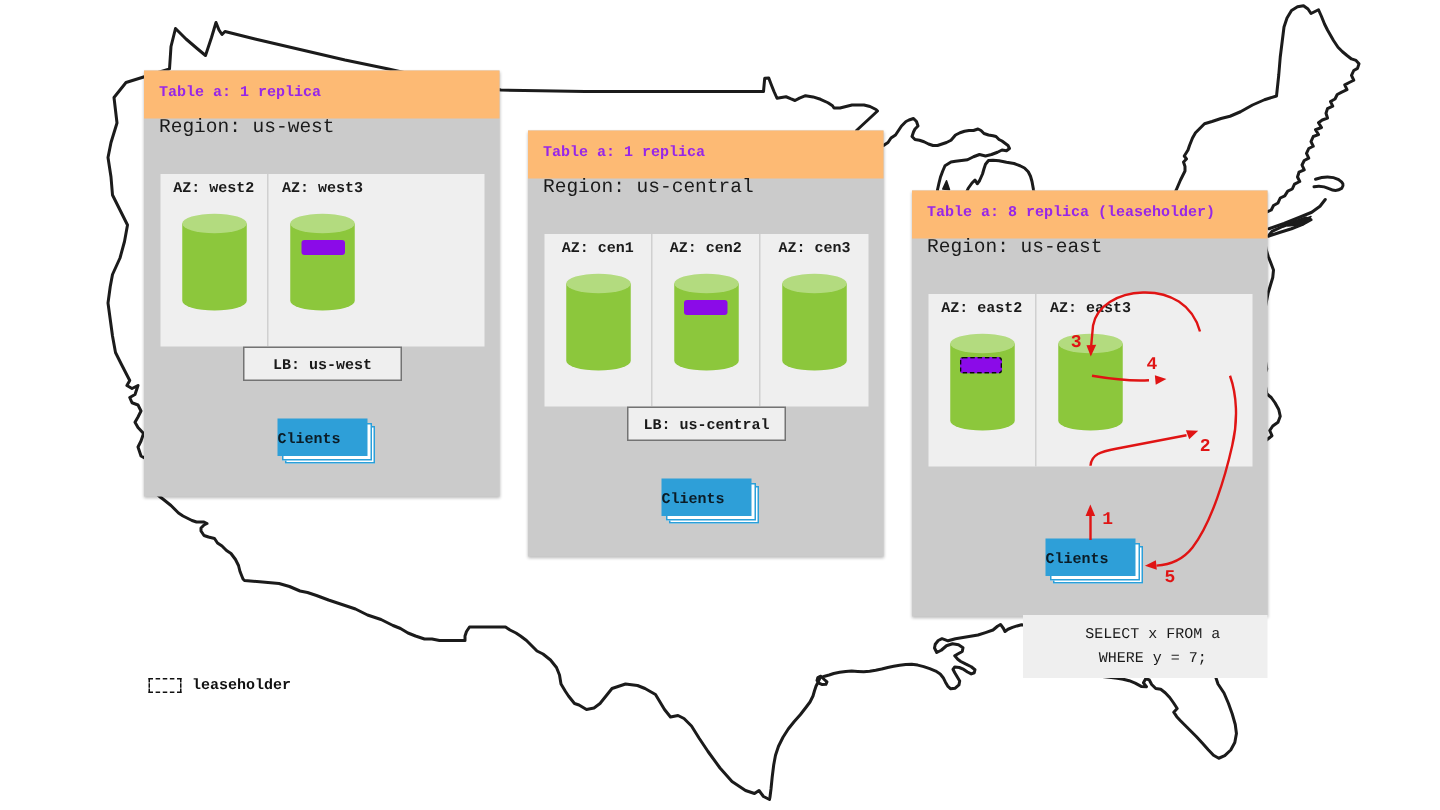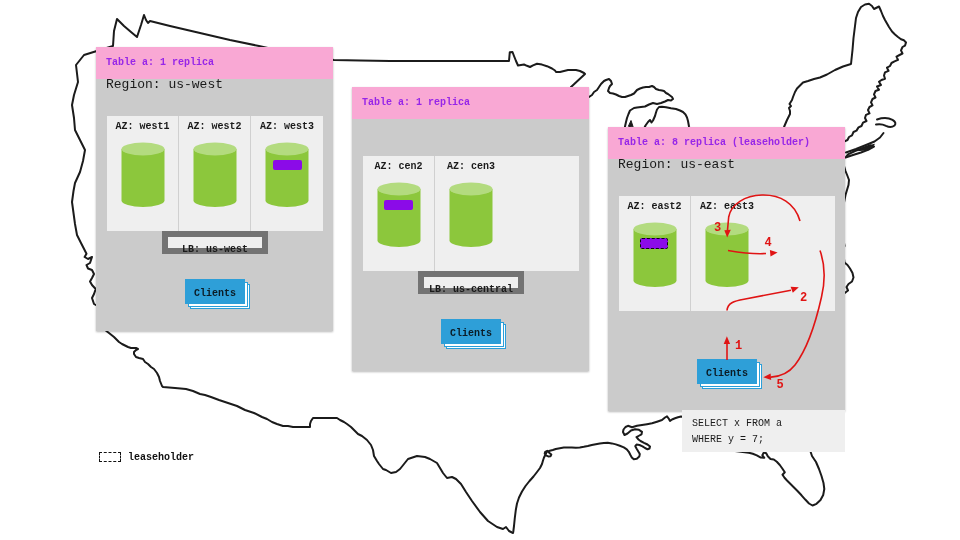--- a/index.html
+++ b/index.html
@@ -1,41 +1,41 @@
 <!DOCTYPE html>
 <html><head>
 <meta charset="utf-8">
 <style>
   html,body{margin:0;padding:0;}
   body{width:960px;height:540px;background:#ffffff;overflow:hidden;position:relative;
        font-family:"Liberation Mono",monospace;}
   #map,#arrows{position:absolute;left:0;top:0;}
   #arrows{z-index:5;}
   .panel{position:absolute;width:237px;height:284px;background:#cbcbcb;z-index:2;box-shadow:0 1px 2px rgba(0,0,0,0.28);}
-  .phead{position:absolute;left:0;top:0;width:100%;height:32px;background:#f9a8d4;
+  .phead{position:absolute;left:0;top:0;width:100%;height:32px;background:#fdba74;
          color:#9726e8;font-size:10px;line-height:32px;text-indent:10px;font-weight:bold;}
   .ptitle{position:absolute;left:10px;top:30px;font-size:13px;color:#1a1a1a;}
   .azbox{position:absolute;left:11px;top:69px;width:216px;height:115px;background:#efefef;display:flex;}
   .col{width:72px;position:relative;border-right:1px solid #d0d0d0;box-sizing:border-box;}
   .col:last-child{border-right:none;}
   .azlabel{position:absolute;top:5px;width:100%;text-align:center;font-size:10px;color:#1a1a1a;font-weight:bold;}
   .cyl{position:absolute;left:50%;margin-left:-22px;top:26px;}
   .replica{position:absolute;width:29px;height:10px;background:#8b0be8;border-radius:2px;
            left:50%;margin-left:-14.5px;top:44px;z-index:3;}
   .replica.lease{width:26px;height:9px;border:1.5px dashed #0a0a0a;margin-left:-14.5px;top:42px;}
-  .lb{position:absolute;left:66px;top:184px;width:106px;height:23px;background:#efefef;border:6px solid #737373;box-sizing:border-box;
+  .lb{position:absolute;left:66px;top:184px;width:106px;height:23px;background:#efefef;border:1px solid #737373;box-sizing:border-box;
       font-size:10px;color:#1a1a1a;text-align:center;line-height:26px;z-index:3;font-weight:bold;}
   .clients{position:absolute;left:89px;top:232px;width:60px;height:25px;z-index:3;}
   .cstack{position:absolute;width:60px;height:25px;background:#fff;border:1px solid #2b9fd9;box-sizing:border-box;}
   .cs1{left:5px;top:5px;}
   .cs2{left:2.5px;top:2.5px;}
   .cmain{position:absolute;left:0;top:0;width:60px;height:25px;background:#2e9fd8;
-         color:#0b1c26;font-size:10px;text-align:center;line-height:29px;font-weight:bold;}
+         color:#0b1c26;font-size:10px;text-align:left;line-height:29px;font-weight:bold;}
   #selbox{position:absolute;left:682px;top:410px;width:163px;height:42px;background:#efefef;
-          z-index:2;font-size:10px;color:#1a1a1a;line-height:16px;padding-top:6px;box-sizing:border-box;}
+          z-index:2;font-size:10px;color:#1a1a1a;line-height:16px;padding-top:6px;box-sizing:border-box;text-align:center;}
   #selbox div{margin-left:10px;}
   #legend{position:absolute;left:99px;top:452px;z-index:2;}
   #legbox{position:absolute;left:0;top:0;width:20px;height:8px;border:1.5px dashed #111;}
   #legtext{position:absolute;left:29px;top:0px;font-size:10px;color:#111;font-weight:bold;}
 </style>
 </head>
 <body>
 <svg id="map" width="960" height="540" viewBox="0 0 960 540" fill="none" stroke="#1b1b1b" stroke-width="2" stroke-linejoin="round" stroke-linecap="round">
 <path d="M113,46 L114,31 117,19 124,26 131,32 137,37 139,31 141,25 144,15 146,20 148,23 150,21
  170,26 200,33 230,40 259,46 290,53 320,58 334,60 360,60.5 390,61 420,61 450,61 480,61 509,61
@@ -98,27 +98,20 @@
 <path d="M874,144.3 L858.5,150.6 L869,149.7 Z" fill="#1b1b1b" stroke-width="1"></path>
 <path d="M846,152.5 L856,149 866,145 874.5,141.5 880,137.5 883.5,133"></path>
 <path d="M877,119.5 Q 886,116.5 892.5,119.8 Q 897,122.5 894.5,125.5 Q 891,128.2 886,125.8 Q 881.5,123.5 876,124.5"></path>
 </svg>
 
 <div class="panel" style="left:96px;top:47px;">
   <div class="phead">Table a: 1 replica</div>
   <div class="ptitle">Region: us-west</div>
   <div class="azbox">
     <div class="col">
-        <div class="azlabel">AZ: west1</div>
-      <svg class="cyl" width="44" height="66" viewBox="0 0 44 66">
-        <path d="M0.5,7 V58.5 A21.5,6.5 0 0 0 43.5,58.5 V7 Z" fill="#8cc73c"></path>
-        <ellipse cx="22" cy="7" rx="21.5" ry="6.5" fill="#b3db7f"></ellipse>
-      </svg>
-    </div>
-    <div class="col">
         <div class="azlabel">AZ: west2</div>
       <svg class="cyl" width="44" height="66" viewBox="0 0 44 66">
         <path d="M0.5,7 V58.5 A21.5,6.5 0 0 0 43.5,58.5 V7 Z" fill="#8cc73c"></path>
         <ellipse cx="22" cy="7" rx="21.5" ry="6.5" fill="#b3db7f"></ellipse>
       </svg>
     </div>
     <div class="col">
         <div class="azlabel">AZ: west3</div>
       <svg class="cyl" width="44" height="66" viewBox="0 0 44 66">
         <path d="M0.5,7 V58.5 A21.5,6.5 0 0 0 43.5,58.5 V7 Z" fill="#8cc73c"></path>
@@ -130,21 +123,29 @@
   <div class="lb">LB: us-west</div>
   <div class="clients">
     <div class="cstack cs1"></div>
     <div class="cstack cs2"></div>
     <div class="cmain">Clients</div>
   </div>
 </div>
 
 <div class="panel" style="left:352px;top:87px;">
   <div class="phead">Table a: 1 replica</div>
+  <div class="ptitle">Region: us-central</div>
   <div class="azbox">
+    <div class="col">
+        <div class="azlabel">AZ: cen1</div>
+      <svg class="cyl" width="44" height="66" viewBox="0 0 44 66">
+        <path d="M0.5,7 V58.5 A21.5,6.5 0 0 0 43.5,58.5 V7 Z" fill="#8cc73c"></path>
+        <ellipse cx="22" cy="7" rx="21.5" ry="6.5" fill="#b3db7f"></ellipse>
+      </svg>
+    </div>
     <div class="col">
         <div class="azlabel">AZ: cen2</div>
       <svg class="cyl" width="44" height="66" viewBox="0 0 44 66">
         <path d="M0.5,7 V58.5 A21.5,6.5 0 0 0 43.5,58.5 V7 Z" fill="#8cc73c"></path>
         <ellipse cx="22" cy="7" rx="21.5" ry="6.5" fill="#b3db7f"></ellipse>
       </svg>
       <div class="replica"></div>
     </div>
     <div class="col">
         <div class="azlabel">AZ: cen3</div>

